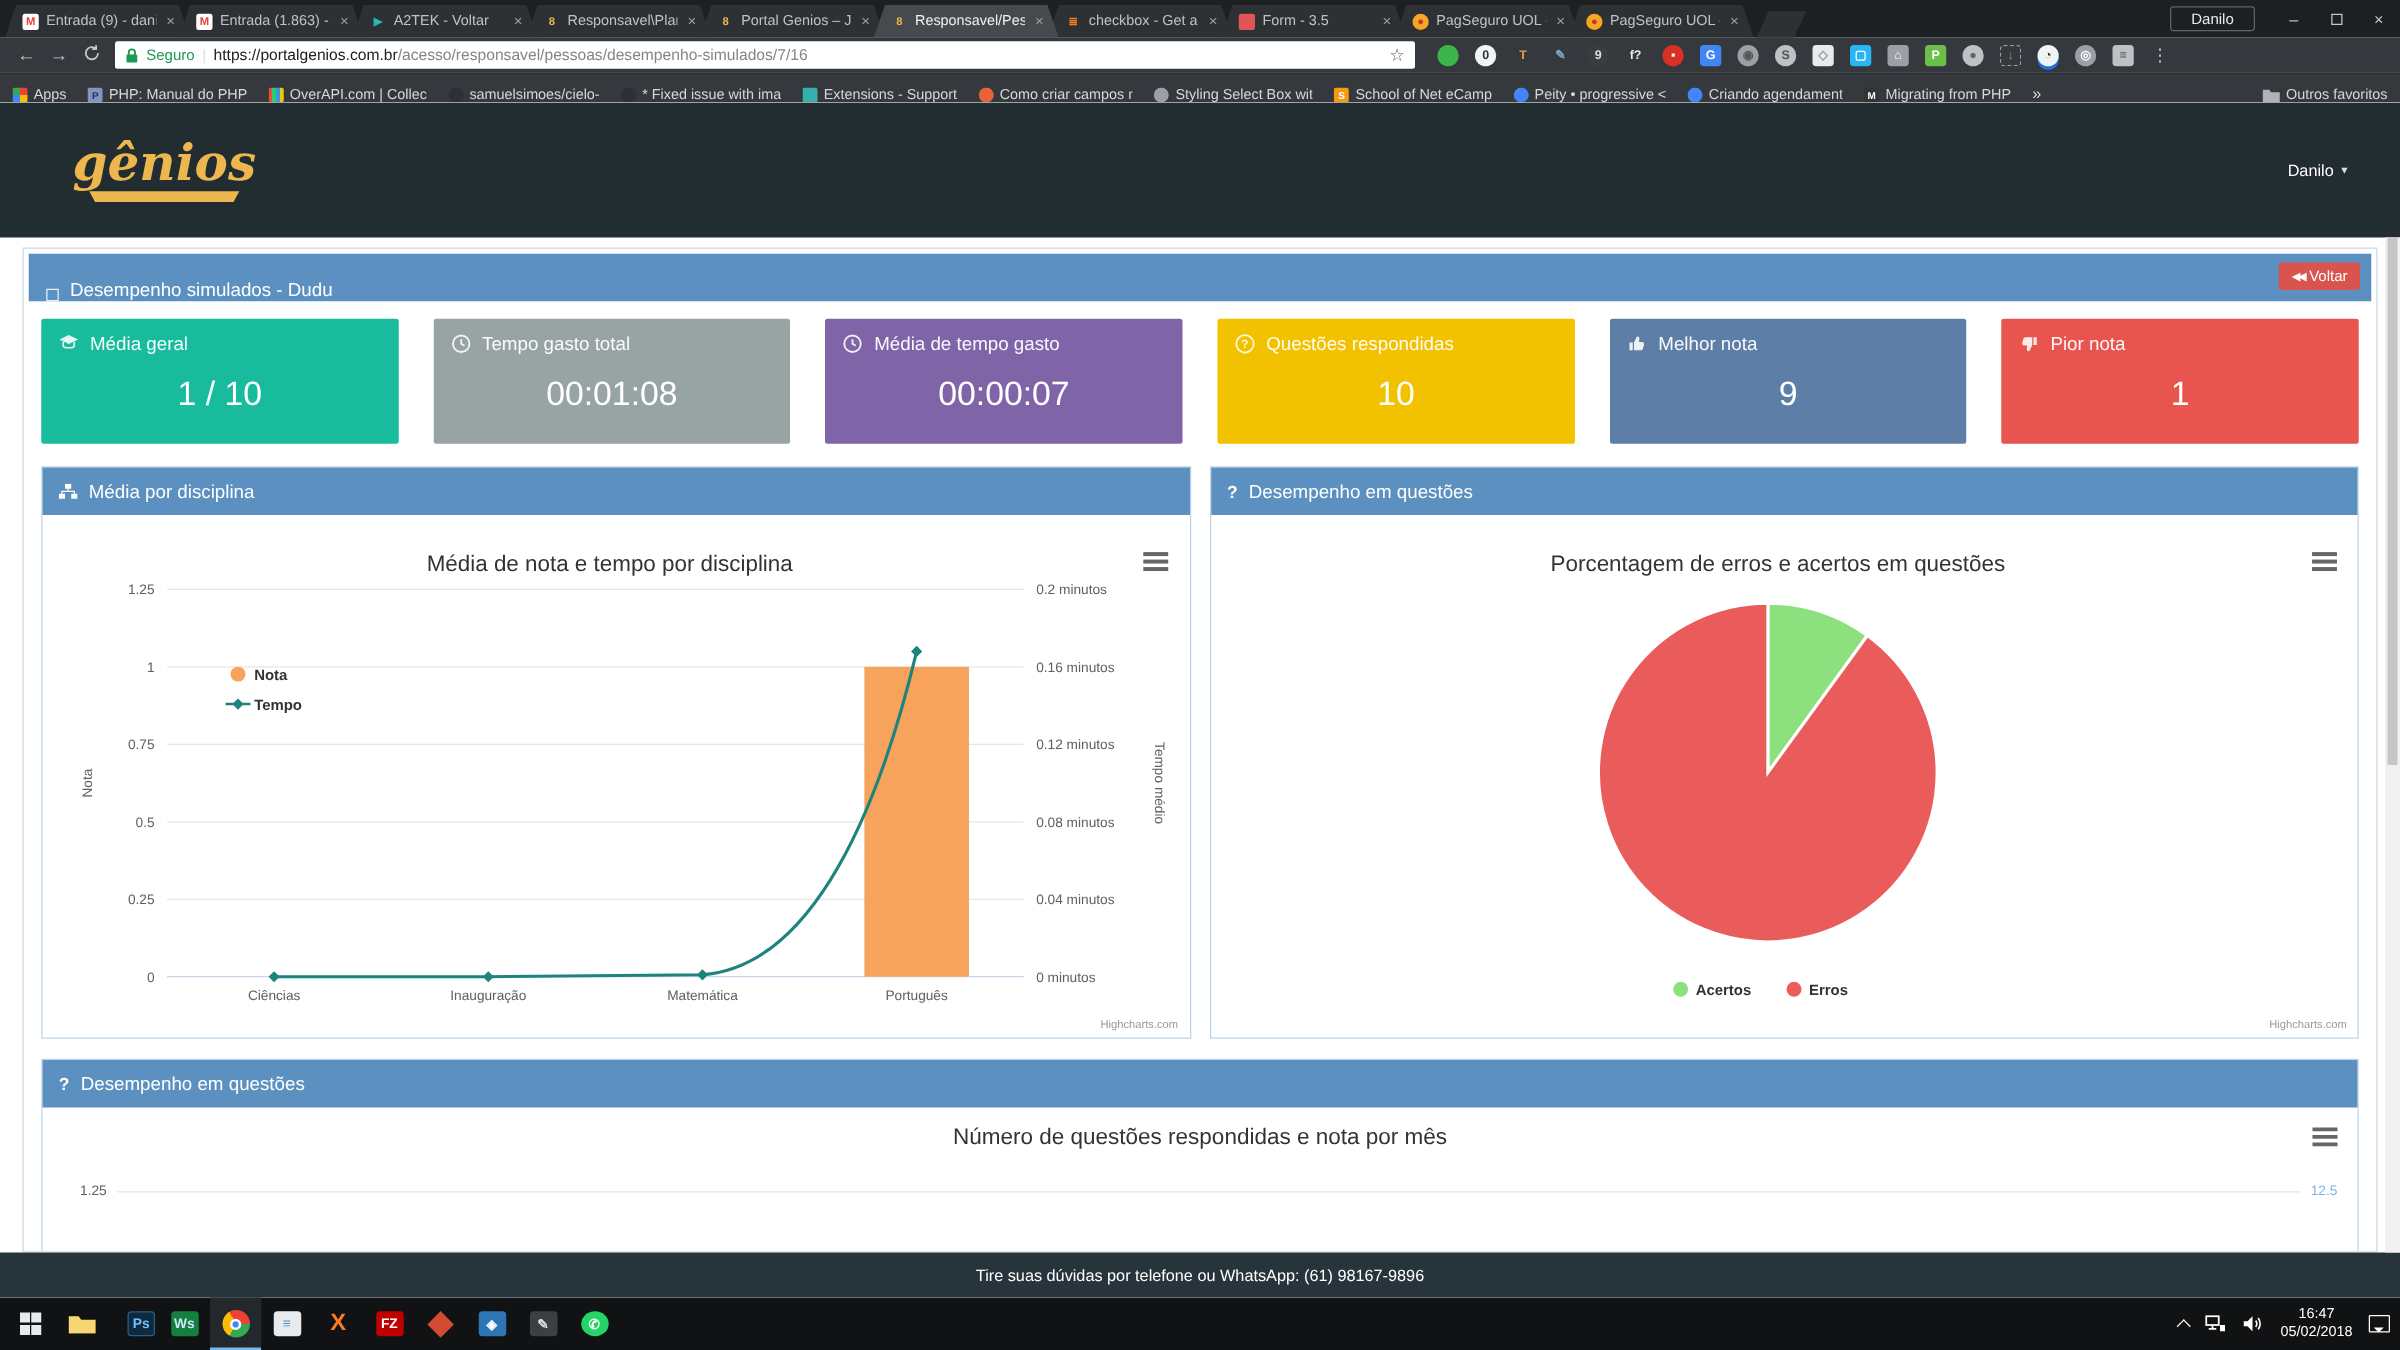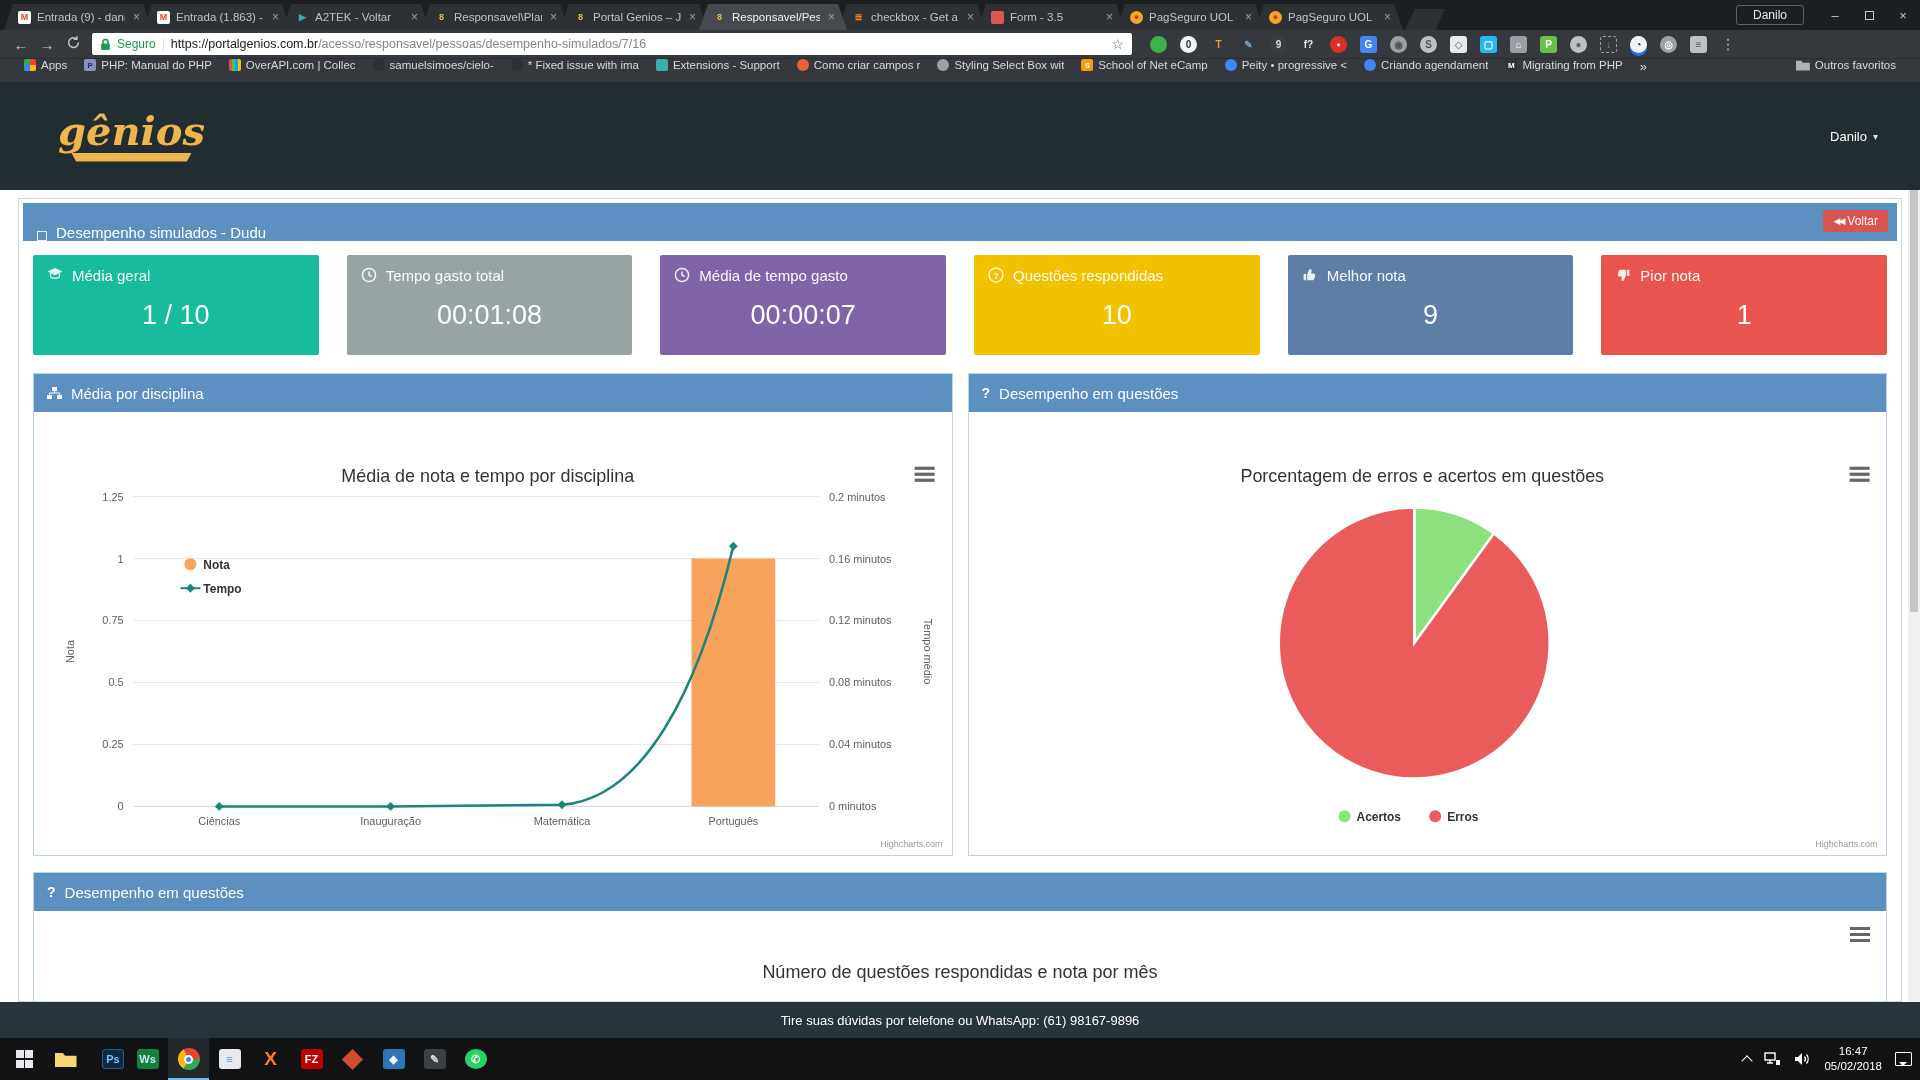--- a/index.html
+++ b/index.html
@@ -33,22 +33,22 @@
   .secure-label { color:#1a9a50; font-size:12px; }
   .omni-divider { color:#dadce0; font-size:12px; }
   .url-text { font-size:12.5px; color:#202124; white-space:nowrap; overflow:hidden; flex:1; }
   .url-text .path { color:#80868b; }
   .omni-star { color:#5f6368; font-size:14px; }
   .ext-row { display:flex; align-items:center; gap:13px; margin-left:18px; }
   .ext-icon { width:17px; height:17px; border-radius:3px; font-size:10px; display:flex; align-items:center;
               justify-content:center; font-weight:bold; flex:none; }
   .menu-dots { color:#c2c5c8; margin-left:14px; font-size:14px; }
 
-  .bookmarks-bar { height:24px; background:#35393d; border-top:1px solid #2b2e31; display:flex; align-items:flex-start;
-                   padding:0 24px; gap:17px; font-size:11.5px; color:#d6d8da; flex:none; white-space:nowrap; }
+  .bookmarks-bar { height:24px; background:#35393d; border-top:1px solid #2b2e31; display:flex; align-items:flex-end;
+                   padding:0 10px; gap:17px; font-size:11.5px; color:#d6d8da; flex:none; white-space:nowrap; }
   .bm { display:flex; align-items:center; gap:5px; overflow:hidden; }
   .bm-ico { width:12px; height:12px; border-radius:2px; flex:none; display:flex; align-items:center;
             justify-content:center; font-size:8px; font-weight:bold; }
   .bm-spacer { flex:1; }
   .bm-chevron { color:#d6d8da; font-size:13px; }
   .folder-ico { width:14px; height:11px; background:#aeb3b8; clip-path:polygon(0 12%, 40% 12%, 50% 30%, 100% 30%, 100% 100%, 0 100%); }
 
   
   .viewport { flex:1; background:#fff; display:flex; flex-direction:column; position:relative; overflow:hidden; }
   .site-navbar { height:108px; background:#222d32; display:flex; align-items:center; justify-content:space-between;
@@ -74,31 +74,31 @@
   .stat-card { height:100px; border-radius:2px; color:#fff; padding:11px 13px; }
   .stat-label { font-size:15px; display:flex; gap:8px; align-items:center; opacity:.96; }
   .stat-label svg { flex:none; }
   .stat-value { text-align:center; font-size:27px; margin-top:16px; }
 
   .charts-grid { display:grid; grid-template-columns:1fr 1fr; gap:15px; margin:0 10px; }
   .panel { border:1px solid #bdd3e6; background:#fff; }
   .panel-head { height:38px; background:#5b90c0; color:#fff; display:flex; align-items:center; gap:9px;
                 padding:0 13px; font-size:15px; }
   .panel-qmark { font-weight:bold; font-size:14px; }
-  .panel-body { height:418px; position:relative;margin-top:25px; }
+  .panel-body { height:418px; position:relative; }
   svg.chart { display:block; width:100%; height:100%; }
   .hc-title { font-size:18px; fill:#333333; }
   .hc-tick { font-size:11px; fill:#606060; }
   .hc-axis-title { font-size:11px; fill:#606060; }
   .hc-legend-label { font-size:12px; font-weight:bold; fill:#333333; }
   .hc-credit { font-size:9px; fill:#999; }
 
   .bottom-panel { margin:16px 10px 0; }
   .bottom-body { height:120px; position:relative; padding-top:13px; }
-  .bc-title { text-align:center; font-size:18px; color:#333;margin-top:38px; }
+  .bc-title { text-align:center; font-size:18px; color:#333; }
   .bc-axisrow { display:flex; align-items:center; margin:27px 16px 0 30px; gap:9px; font-size:11px; color:#606060; }
   .bc-line { flex:1; border-top:1px solid #e6e6e6; }
   .bc-right { color:#7cb5ec; }
   .burger { position:absolute; right:16px; top:16px; width:20px; cursor:pointer; }
   .burger div { height:3px; background:#666; margin-bottom:3px; }
 
   .site-footer { height:36px; background:#28343b; color:#fff; display:flex; align-items:center; justify-content:center;
                  font-size:13px; flex:none; }
 
   .page-scrollbar { position:absolute; right:0; top:108px; bottom:36px; width:12px; background:#f1f1f1; }

